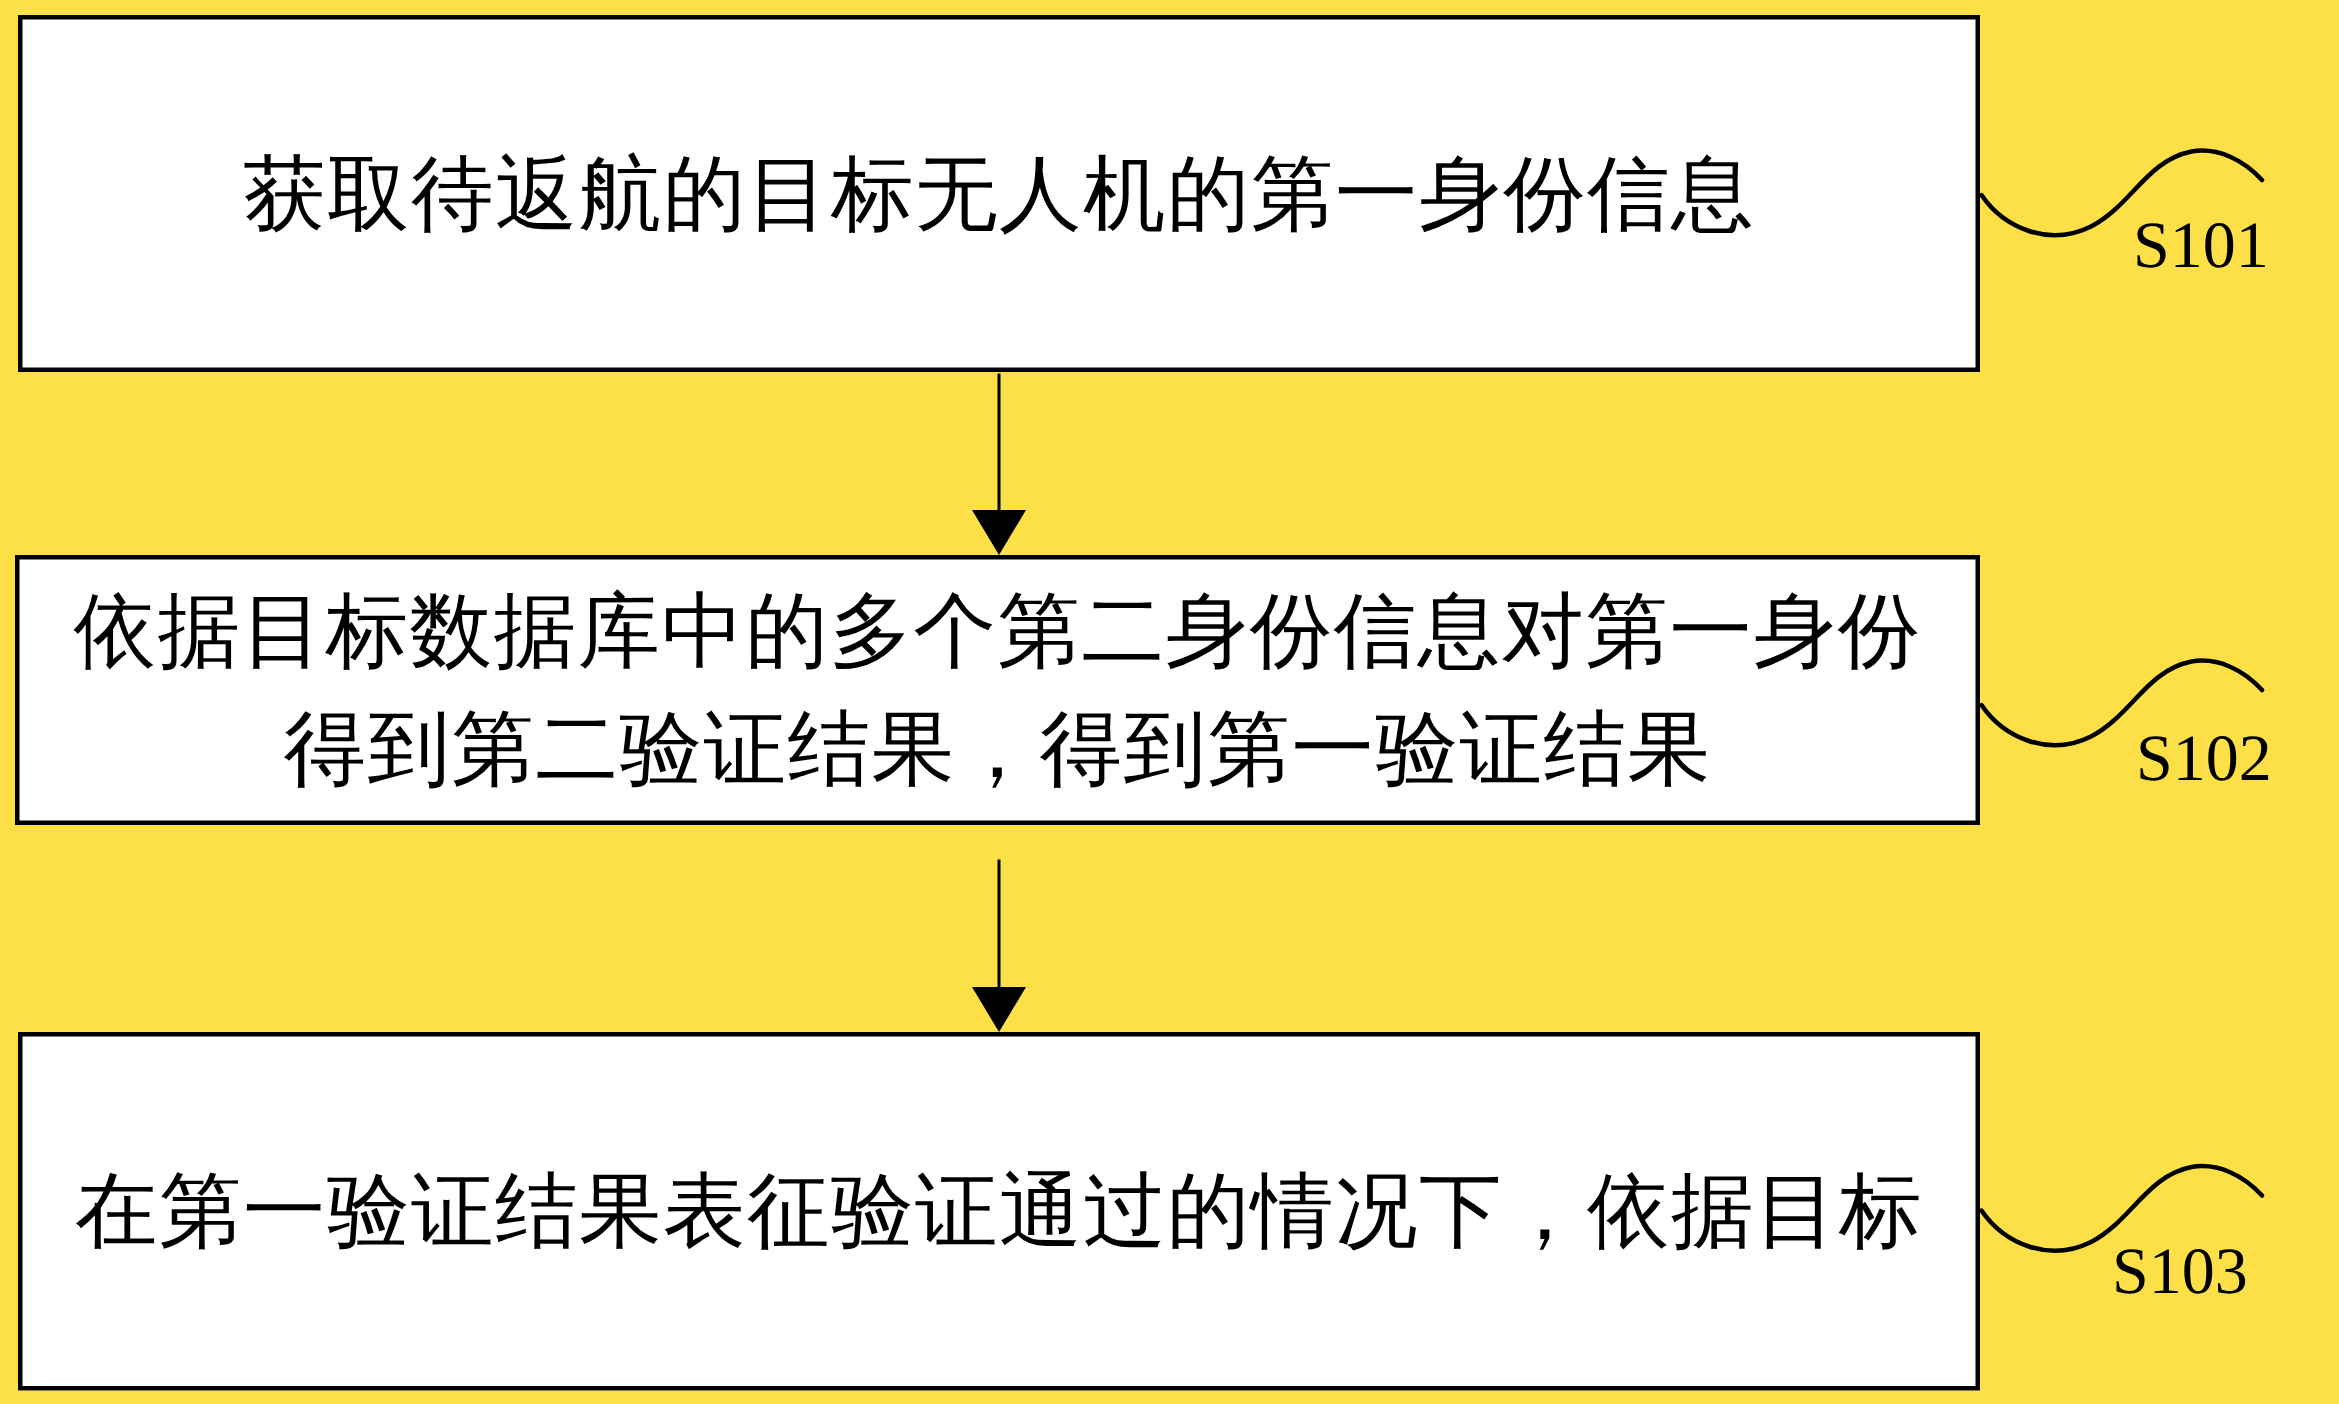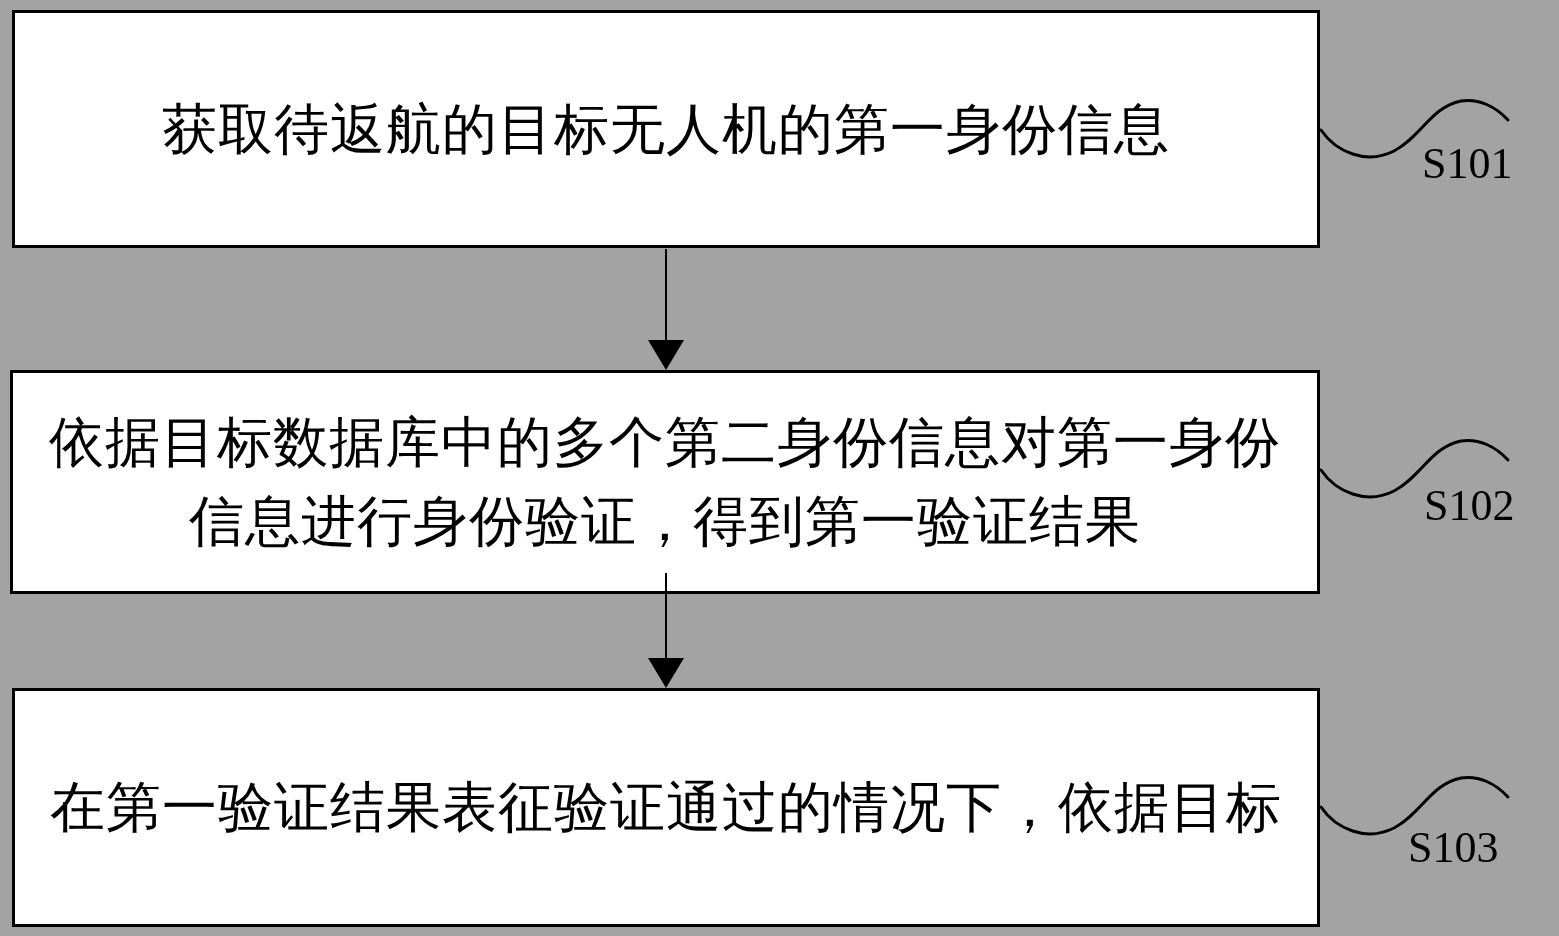--- a/index.html
+++ b/index.html
@@ -4,21 +4,21 @@
 <style>
   html, body {
     margin: 0;
     padding: 0;
     background: #ffffff;
   }
   .stage {
     position: relative;
     width: 1559px;
     height: 936px;
-    background: #a3a3a3;
+    background: #fde047;
     color: #000000;
     font-family: "Liberation Serif", "DejaVu Serif", serif;
     overflow: hidden;
   }
   .step-box {
     position: absolute;
     box-sizing: border-box;
     border: 3px solid #000000;
     background: #ffffff;
     display: flex;
@@ -27,21 +27,21 @@
     align-items: center;
     text-align: center;
   }
   .step-box .line {
     font-size: 55px;
     line-height: 79px;
     white-space: nowrap;
     letter-spacing: 1px;
   }
   #box-s101 { left: 12px;  top: 10px;  width: 1308px; height: 238px; }
-  #box-s102 { left: 10px;  top: 370px; width: 1310px; height: 224px; }
+  #box-s102 { left: 10px;  top: 370px; width: 1310px; height: 180px; }
   #box-s103 { left: 12px;  top: 688px; width: 1308px; height: 239px; }
 
   .flow-arrow {
     position: absolute;
     width: 36px;
   }
   .flow-arrow .shaft {
     position: absolute;
     left: 50%;
     transform: translateX(-50%);
@@ -92,21 +92,21 @@
     <div class="line">获取待返航的目标无人机的第一身份信息</div>
   </div>
 
   <div class="flow-arrow" id="arrow-1">
     <div class="shaft"></div>
     <div class="head"></div>
   </div>
 
   <div class="step-box" id="box-s102">
     <div class="line">依据目标数据库中的多个第二身份信息对第一身份</div>
-    <div class="line">信息进行身份验证，得到第一验证结果</div>
+    <div class="line">得到第二验证结果，得到第一验证结果</div>
   </div>
 
   <div class="flow-arrow" id="arrow-2">
     <div class="shaft"></div>
     <div class="head"></div>
   </div>
 
   <div class="step-box" id="box-s103">
     <div class="line">在第一验证结果表征验证通过的情况下，依据目标</div>
   </div>

